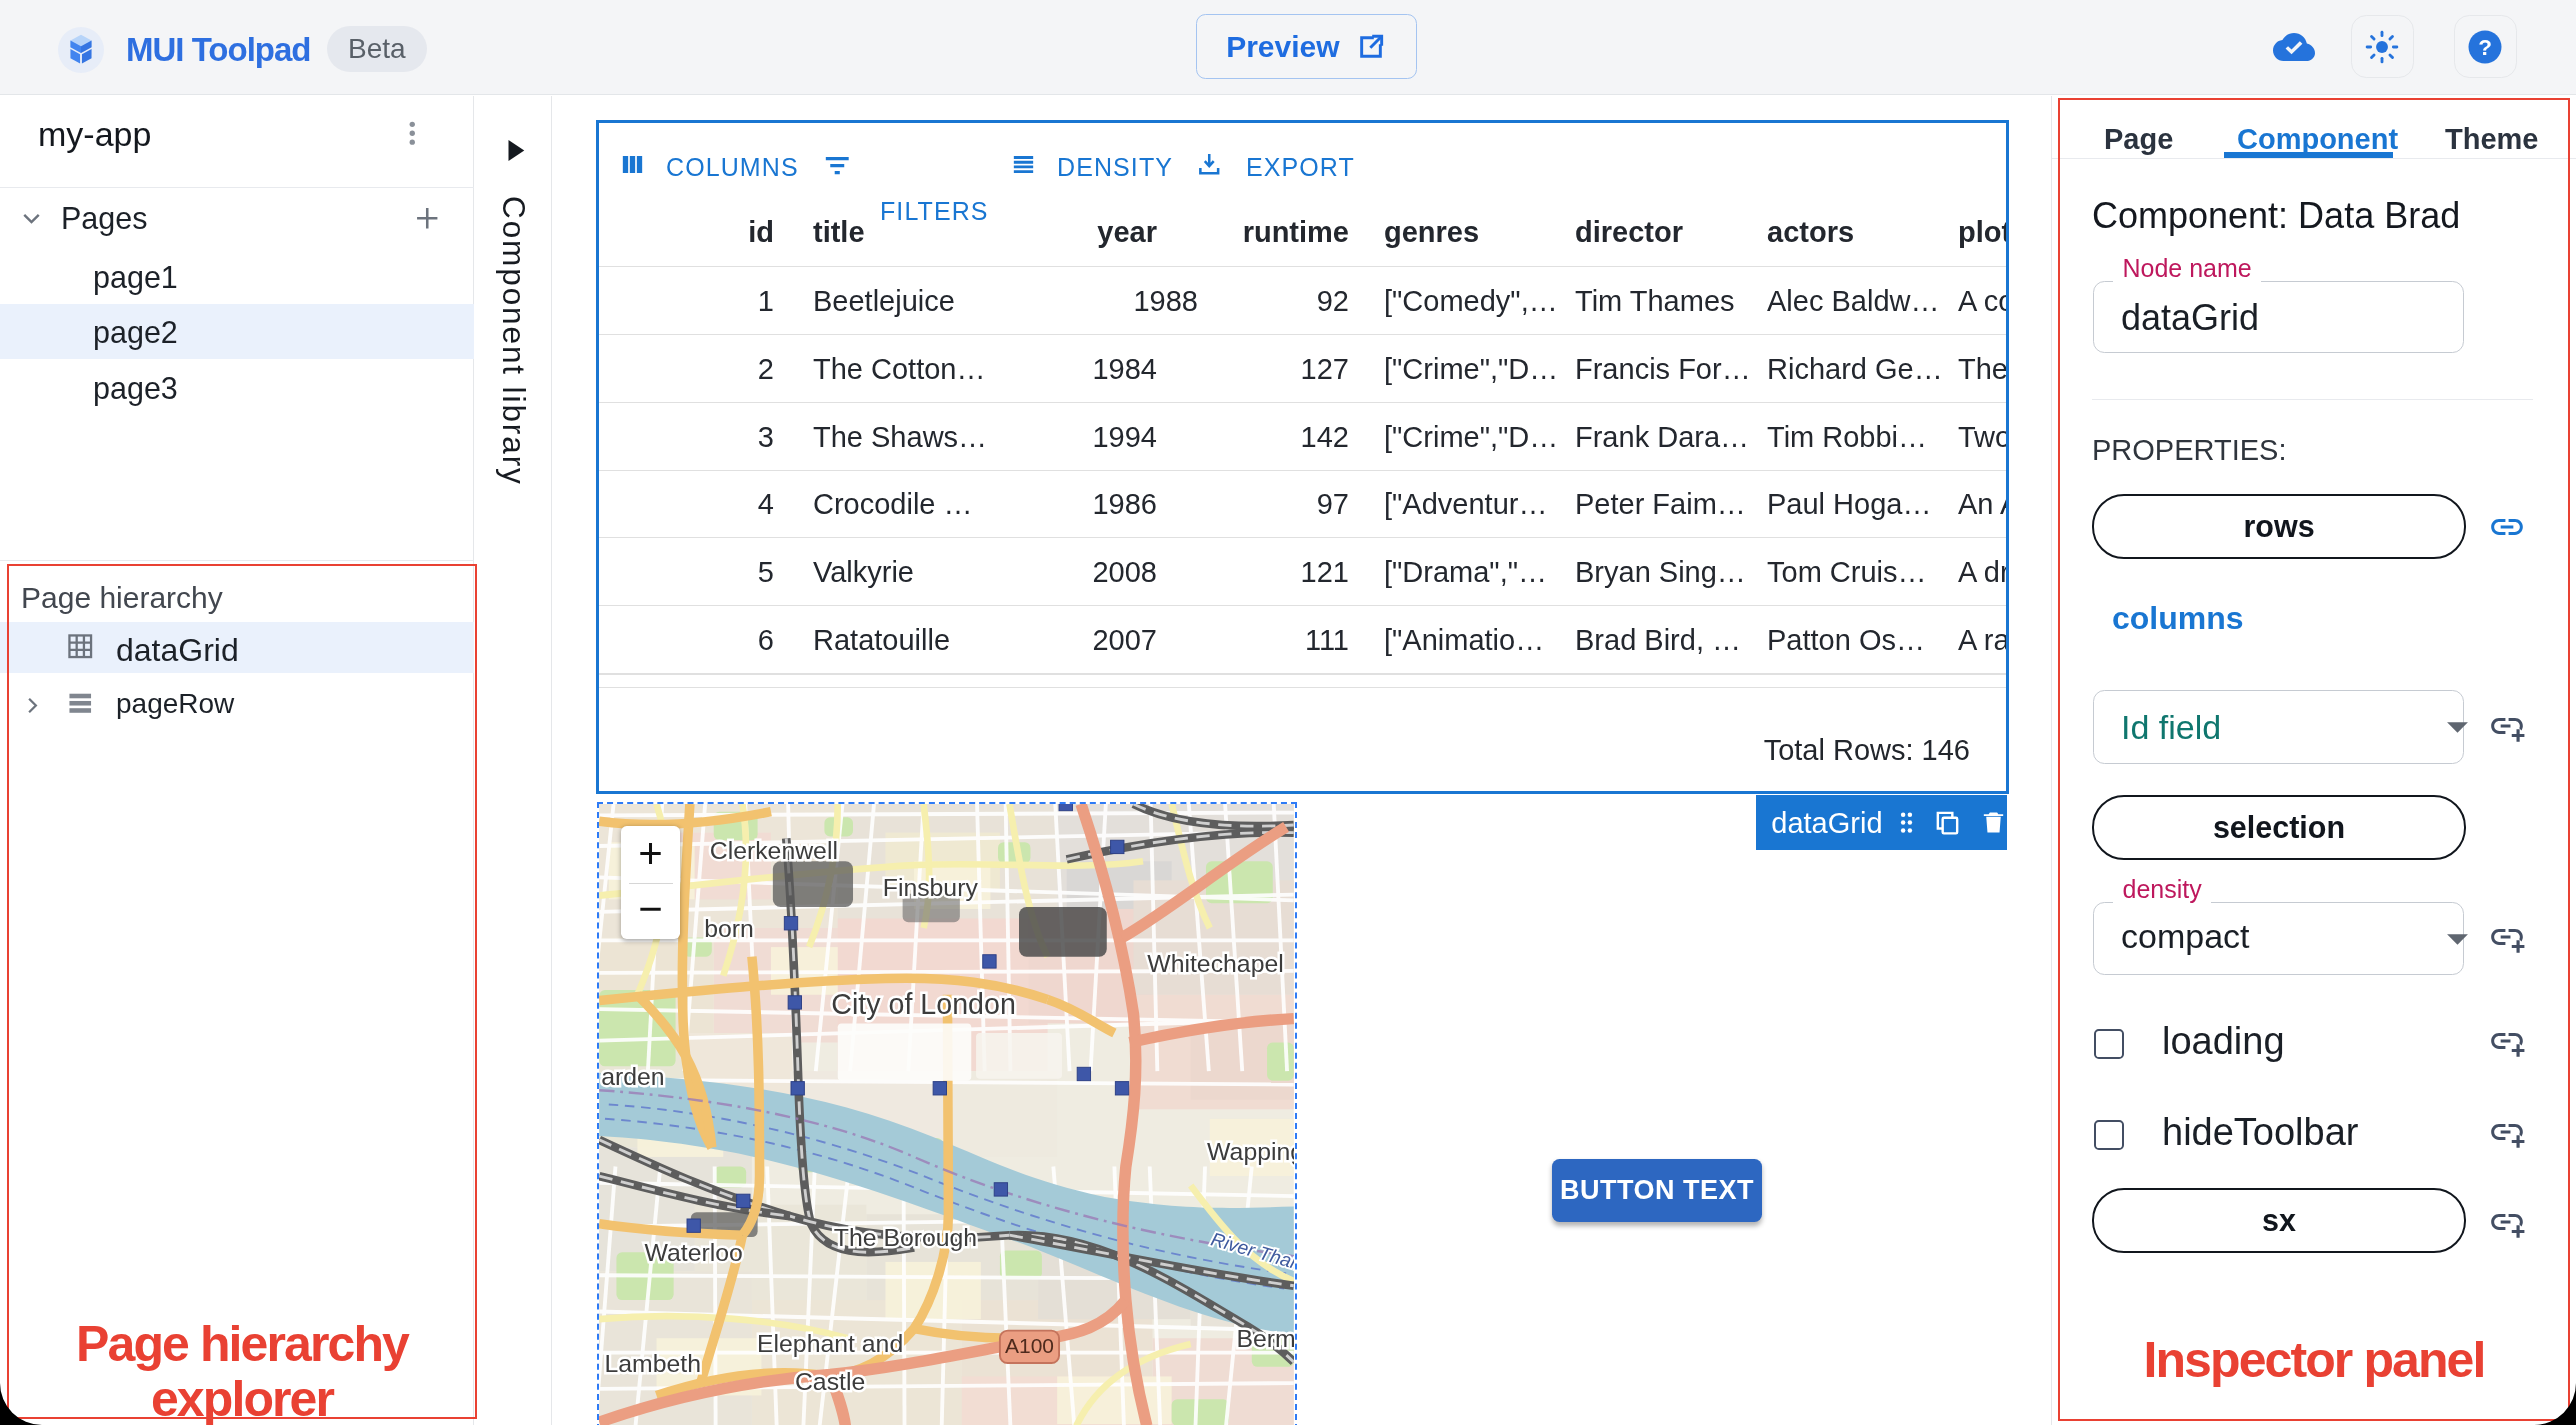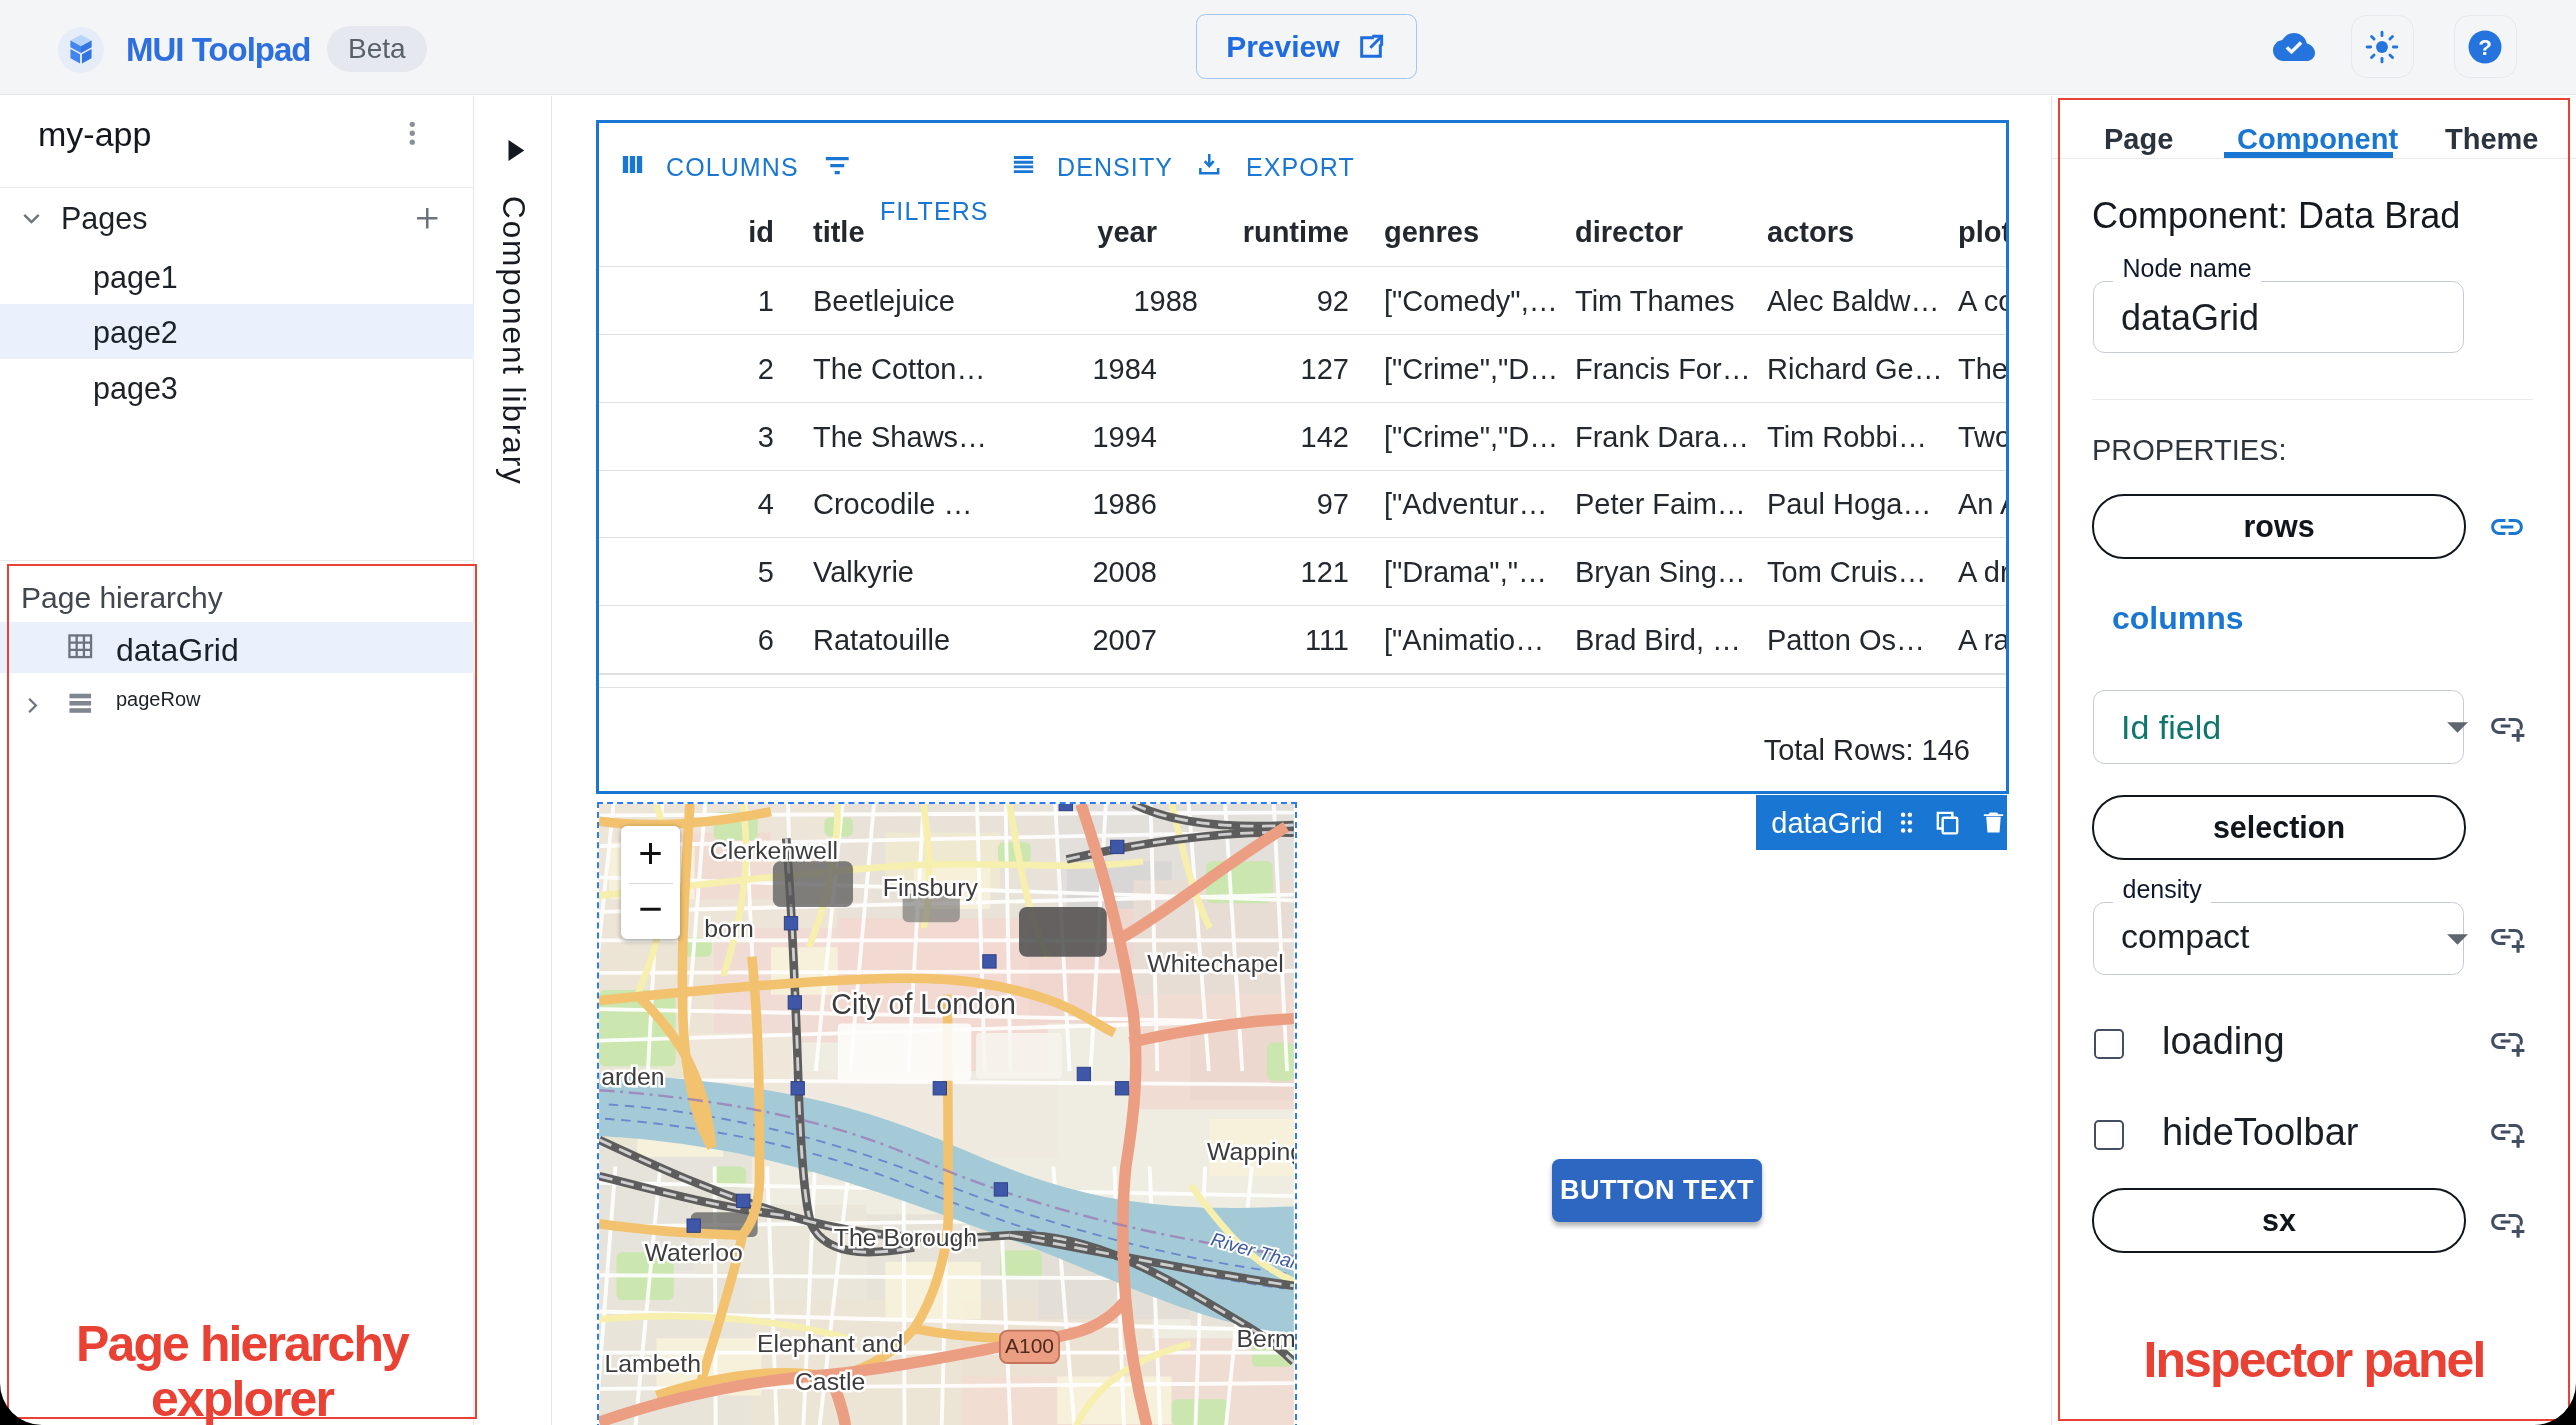--- a/index.html
+++ b/index.html
@@ -38,21 +38,21 @@
   .tbtxt { position:absolute; top:30px; font-size:25px; font-weight:500; letter-spacing:1.1px; color:#1976d2; }
   .hc { position:absolute; top:17px; font-size:29px; font-weight:bold; color:#23272e; white-space:nowrap; }
   .c  { position:absolute; top:18px; font-size:29px; color:#23272e; white-space:nowrap; }
   .r  { text-align:right; }
   .grow { position:absolute; left:0; width:100%; height:68px; border-bottom:1px solid #e0e0e0; }
   
   .tab { position:absolute; top:27px; font-size:29px; font-weight:bold; color:#2b333f; }
   .pill { position:absolute; left:40px; width:374px; height:65px; border:2.9px solid #11161d; border-radius:32px;
     font-size:30.5px; font-weight:bold; color:#11161d; display:flex; align-items:center; justify-content:center; }
   .sel { position:absolute; left:41px; width:371px; border:1.9px solid #c6cbd2; border-radius:11.4px; background:#fff; }
-  .sellabel { position:absolute; left:61px; font-size:25px; color:#0f172a; background:#fff; padding:0 9.5px; z-index:2; }
+  .sellabel { position:absolute; left:61px; font-size:25px; color:#be185d; background:#fff; padding:0 9.5px; z-index:2; }
   .ckbox { position:absolute; left:42px; width:30px; height:30px; border:2.9px solid #434e63; border-radius:4.8px; }
   .cklabel { position:absolute; left:110px; font-size:38px; color:#1a1f26; }
   .linkicon { position:absolute; left:434px; }
 </style>
 </head>
 <body>
   <div id="header">
     <div id="logo">
       <svg width="46" height="46" viewBox="0 0 48 48" style="position:absolute;left:0;top:0;">
         <path d="M13 14 L24 8 L35 14 L35 21 L24 27 L13 21 Z" fill="#b7d4f9"></path>
@@ -125,21 +125,21 @@
     </svg>
     <div style="position:absolute;left:116px;top:536px;font-size:32px;color:#1c2128;">dataGrid</div>
     <svg style="position:absolute;left:19px;top:596px;" width="27" height="27" viewBox="0 0 24 24" fill="none" stroke="#6c737d" stroke-width="2">
       <path d="M9 6 L15 12 L9 18"></path>
     </svg>
     <svg style="position:absolute;left:65px;top:592px;" width="30.5" height="30.5" viewBox="0 0 24 24" fill="#80868f">
       <rect x="3.5" y="4.5" width="17" height="3.6"></rect>
       <rect x="3.5" y="10.2" width="17" height="3.6"></rect>
       <rect x="3.5" y="15.9" width="17" height="3.6"></rect>
     </svg>
-    <div style="position:absolute;left:116px;top:592px;font-size:20px;color:#1c2128;">pageRow</div>
+    <div style="position:absolute;left:116px;top:592px;font-size:28px;color:#1c2128;">pageRow</div>
   </div>
   <div id="libbar">
     <svg style="position:absolute;left:30.5px;top:42px;" width="21" height="25" viewBox="0 0 12 14" fill="#15191f">
       <path d="M2 1 L11 7 L2 13 Z"></path>
     </svg>
     <div id="libtext">Component library</div>
   </div>
   <div id="canvas">
 
     <div id="grid" style="position:absolute;left:43px;top:24px;width:1413px;height:674px;border:3.8px solid #1976d2;background:#fff;overflow:hidden;">

